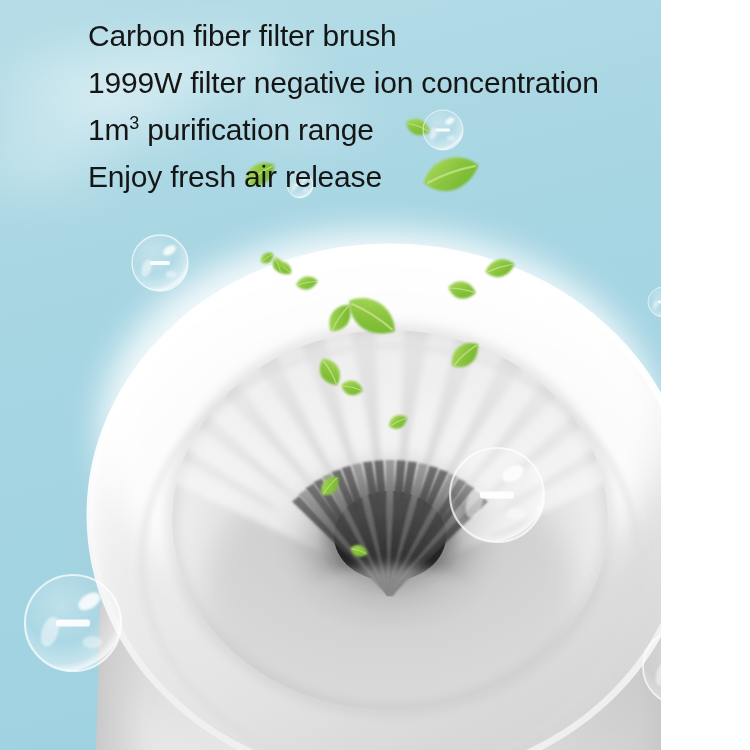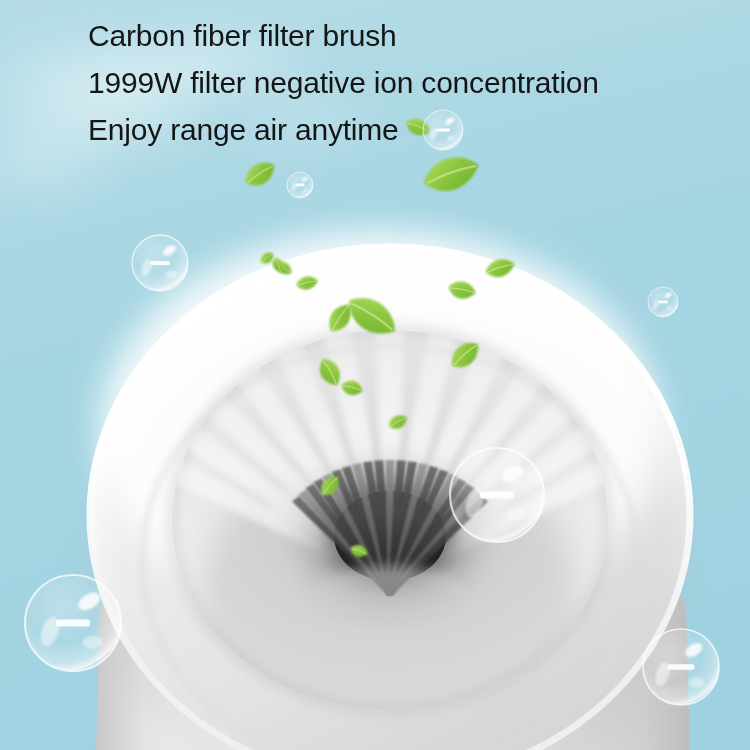--- a/index.html
+++ b/index.html
@@ -3,21 +3,21 @@
 <meta charset="utf-8">
 <title>Air Purifier Product Banner</title>
 <style>
   html, body {
     margin: 0;
     padding: 0;
     background: #ffffff;
   }
   #stage {
     position: relative;
-    width: 750px;
+    width: 661px;
     height: 750px;
     overflow: hidden;
     font-family: "Liberation Sans", "DejaVu Sans", sans-serif;
     background: #a6d5e2;
   }
   #scene { position:absolute; inset:0; width:750px; height:750px; display:block; }
 
   
   .copy {
     position: absolute;
@@ -364,16 +364,17 @@
             <rect x="295.5" y="183.6" width="9" height="2.6" rx="1" fill="#ffffff" opacity="0.92"></rect>
           </g>
         </g>
 
     </g>
   </svg>
 
   <div class="copy">
     <span class="copy-line">Carbon fiber filter brush</span>
     <span class="copy-line">1999W filter negative ion concentration</span>
-    <span class="copy-line">Enjoy range air anytime</span>
+    <span class="copy-line"><span>1m</span><sup>3</sup><span> purification range</span></span>
+    <span class="copy-line">Enjoy fresh air release</span>
   </div>
 
 </div>
 
 </body></html>

